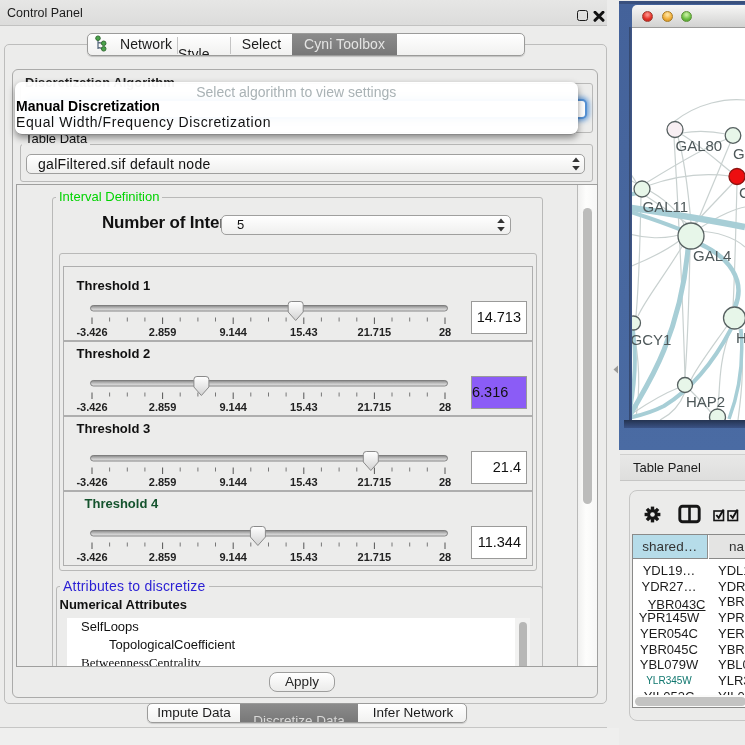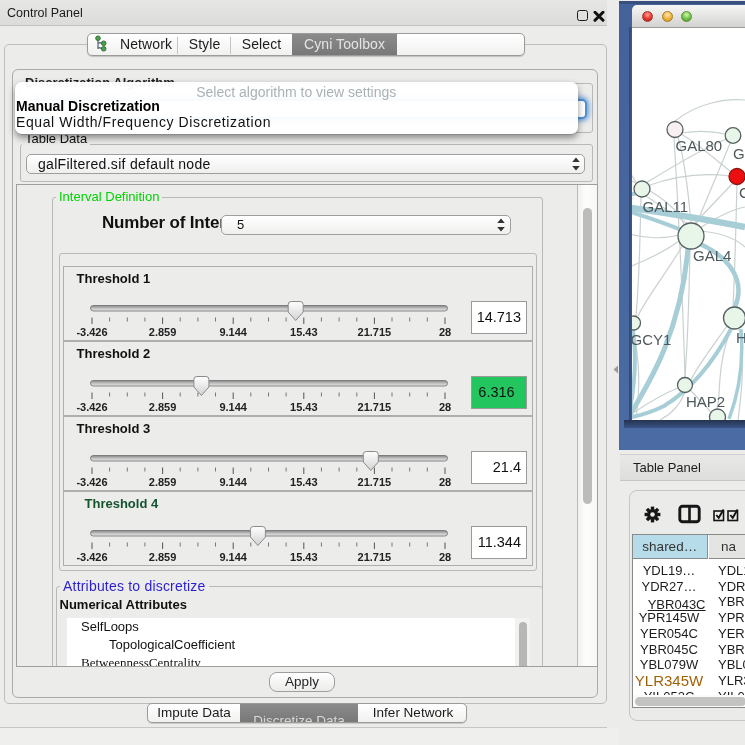--- a/index.html
+++ b/index.html
@@ -13,21 +13,21 @@
 <svg class="abs" style="left:593px;top:11px" width="12" height="10.5" viewBox="0 0 12 10.5">
     <path d="M2 1.2 L10 9.3 M10 1.2 L2 9.3" stroke="#111" stroke-width="3" stroke-linecap="round" fill="none"></path>
   </svg>
 <div class="abs" style="left:4px;top:44px;width:603px;height:660px;border:1px solid #bdbdbc;border-radius:5px;"></div>
 
 <div class="abs" style="left:87px;top:33px;width:438px;height:23px;background:linear-gradient(#ffffff,#f1f1f0);border:1px solid #9b9b9a;border-radius:5px;box-shadow:0 1px 1px rgba(0,0,0,0.18);overflow:hidden;">
  <div class="abs" style="left:204px;top:0;width:105px;height:23px;background:linear-gradient(#8b8b8b,#767676);"></div>
  <div class="abs" style="left:89px;top:3px;width:1px;height:17px;background:#c4c4c4"></div>
  <div class="abs" style="left:142px;top:3px;width:1px;height:17px;background:#c4c4c4"></div>
  <div class="abs" style="left:27px;top:0;width:62px;height:21px;line-height:21px;font-size:14px;letter-spacing:0.1px;color:#1b1b1b;text-align:center;">Network</div>
- <div class="abs" style="left:90px;top:0;width:53px;height:21px;line-height:21px;font-size:14px;letter-spacing:0.1px;color:#1b1b1b;text-align:center;">Style</div>
+ <div class="abs" style="left:90px;top:10px;width:53px;height:21px;line-height:21px;font-size:14px;letter-spacing:0.1px;color:#1b1b1b;text-align:left;">Style</div>
  <div class="abs" style="left:143px;top:0;width:61px;height:21px;line-height:21px;font-size:14px;letter-spacing:0.1px;color:#1b1b1b;text-align:center;">Select</div>
  <div class="abs" style="left:204px;top:0;width:105px;height:21px;line-height:21px;font-size:14px;letter-spacing:0.1px;color:#e4e4e3;text-align:center;">Cyni Toolbox</div>
 </div>
 <svg class="abs" style="left:94px;top:35px" width="14" height="17" viewBox="0 0 14 17">
  <path d="M4 3.5 L4 14 M4 7.5 L9.3 8.3 M4 12.5 L9.3 13.6" stroke="#5b6d80" stroke-width="1.3" fill="none"></path>
  <circle cx="4" cy="3.2" r="2.3" fill="#4aa34a" stroke="#2e662e" stroke-width="0.9"></circle>
  <circle cx="9.7" cy="8.3" r="2.3" fill="#4aa34a" stroke="#2e662e" stroke-width="0.9"></circle>
  <circle cx="9.7" cy="13.8" r="2.3" fill="#4aa34a" stroke="#2e662e" stroke-width="0.9"></circle>
 </svg>
 
@@ -50,21 +50,21 @@
     <div class="abs" style="left:39px;top:5px;height:14px;line-height:14px;background:#ececeb;padding:0 3px;font-size:13px;color:#00d300;">Interval Definition</div>
     <div class="abs" style="left:85px;top:31px;height:14px;line-height:14px;font-size:17px;letter-spacing:-0.2px;font-weight:bold;color:#111;text-align:right;">Number of Intervals</div>
     <div class="abs" style="left:204px;top:30px;width:290px;height:20px;background:linear-gradient(#ffffff,#efefee);border:1px solid #9f9f9e;border-radius:5px;"></div>
     <div class="abs" style="left:220px;top:30px;height:20px;line-height:20px;font-size:13px;color:#111;">5</div>
     <svg class="abs" style="left:479px;top:33px" width="10" height="14" viewBox="0 0 10 14">
       <path d="M5 0.5 L8.8 5 L1.2 5 Z" fill="#333"></path>
       <path d="M5 13.5 L8.8 9 L1.2 9 Z" fill="#333"></path>
     </svg>
     <div class="abs" style="left:42px;top:68px;width:478px;height:318px;border:1px solid #b9b9b8;border-radius:3px;"></div>
     <div class="abs" style="left:45.5px;top:81px;width:470px;height:75px;border:1px solid #aeaeae;background:#ececeb;">
-      <div class="abs" style="left:13px;top:5px;height:14px;line-height:14px;font-size:13px;font-weight:bold;color:#111;">Threshold 1</div>
+      <div class="abs" style="left:13px;top:12px;height:14px;line-height:14px;font-size:13px;font-weight:bold;color:#111;">Threshold 1</div>
       <svg class="abs" style="left:0;top:0" width="468" height="73" viewBox="0 0 468 73">
         <defs>
           <linearGradient id="tg1" x1="0" y1="0" x2="0" y2="1">
             <stop offset="0" stop-color="#858585"></stop>
             <stop offset="0.5" stop-color="#c0c0c0"></stop>
             <stop offset="1" stop-color="#e8e8e8"></stop>
           </linearGradient>
           <linearGradient id="th1" x1="0" y1="0" x2="0" y2="1">
             <stop offset="0" stop-color="#ffffff"></stop>
             <stop offset="1" stop-color="#d2d2d2"></stop>
@@ -139,21 +139,21 @@
         <line x1="363.3" y1="50.5" x2="363.3" y2="54.5" stroke="#777" stroke-width="1"></line>
         <line x1="381.0" y1="50.5" x2="381.0" y2="57" stroke="#555" stroke-width="1"></line>
         <text x="28.0" y="69" font-size="11" font-weight="bold" fill="#222" text-anchor="middle" font-family="Liberation Sans">-3.426</text>
         <text x="98.6" y="69" font-size="11" font-weight="bold" fill="#222" text-anchor="middle" font-family="Liberation Sans">2.859</text>
         <text x="169.2" y="69" font-size="11" font-weight="bold" fill="#222" text-anchor="middle" font-family="Liberation Sans">9.144</text>
         <text x="239.8" y="69" font-size="11" font-weight="bold" fill="#222" text-anchor="middle" font-family="Liberation Sans">15.43</text>
         <text x="310.4" y="69" font-size="11" font-weight="bold" fill="#222" text-anchor="middle" font-family="Liberation Sans">21.715</text>
         <text x="381.0" y="69" font-size="11" font-weight="bold" fill="#222" text-anchor="middle" font-family="Liberation Sans">28</text>
         <path d="M 129.9 45 L 129.9 37.5 Q 129.9 34.5 132.9 34.5 L 141.9 34.5 Q 144.9 34.5 144.9 37.5 L 144.9 45 L 137.4 53.5 Z" fill="url(#th2)" stroke="#8a8a8a" stroke-width="1"></path>
       </svg>
-      <div class="abs" style="left:407.5px;top:34px;width:56px;height:33px;background:#22c55e;border:1px solid #9a9a99;text-align:center;line-height:31px;font-size:14.5px;color:#111;padding-right:5px;">6.316</div>
+      <div class="abs" style="left:407.5px;top:34px;width:56px;height:33px;background:#8b5cf6;border:1px solid #9a9a99;text-align:left;line-height:31px;font-size:14.5px;color:#111;padding-right:5px;">6.316</div>
     </div>
     <div class="abs" style="left:45.5px;top:231px;width:470px;height:75px;border:1px solid #aeaeae;background:#ececeb;">
       <div class="abs" style="left:13px;top:5px;height:14px;line-height:14px;font-size:13px;font-weight:bold;color:#111;">Threshold 3</div>
       <svg class="abs" style="left:0;top:0" width="468" height="73" viewBox="0 0 468 73">
         <defs>
           <linearGradient id="tg3" x1="0" y1="0" x2="0" y2="1">
             <stop offset="0" stop-color="#858585"></stop>
             <stop offset="0.5" stop-color="#c0c0c0"></stop>
             <stop offset="1" stop-color="#e8e8e8"></stop>
           </linearGradient>
@@ -355,33 +355,33 @@
  <line x1="11.5" y1="2.2" x2="11.5" y2="17.8" stroke="#161616" stroke-width="2.6"></line>
 </svg>
 <svg class="abs" style="left:713px;top:507px" width="29" height="15" viewBox="0 0 29 15">
  <rect x="1" y="4" width="9.5" height="9.5" fill="none" stroke="#141414" stroke-width="1.6"></rect>
  <path d="M3.3 8 L5.7 10.8 L10.6 2.5" stroke="#141414" stroke-width="1.9" fill="none"></path>
  <rect x="15" y="4" width="9.5" height="9.5" fill="none" stroke="#141414" stroke-width="1.6"></rect>
  <path d="M17.3 8 L19.7 10.8 L24.6 2.5" stroke="#141414" stroke-width="1.9" fill="none"></path>
 </svg>
 <div class="abs" style="left:631.5px;top:534px;width:113.5px;height:174px;background:#fff;border-left:1px solid #8a8a89;border-top:1px solid #8a8a89;border-bottom:1px solid #8a8a89;overflow:hidden;">
     <div class="abs" style="left:0;top:0;width:75.5px;height:24px;background:#b6dce9;border-right:1px solid #8f8f8e;border-bottom:1px solid #8a8a89;text-align:center;line-height:24px;font-size:13.5px;color:#333;">shared…</div>
-    <div class="abs" style="left:76.5px;top:0;width:37px;height:24px;background:#e4e4e3;border-bottom:1px solid #8a8a89;line-height:24px;font-size:13.5px;color:#333;padding-left:12px;">na</div>
+    <div class="abs" style="left:76.5px;top:0;width:37px;height:24px;background:#e4e4e3;border-bottom:1px solid #8a8a89;line-height:24px;font-size:13.5px;color:#333;padding-left:20px;">na</div>
     <div class="abs" style="left:0;top:28.0px;width:73px;height:15.7px;text-align:center;line-height:15.7px;font-size:13px;color:#1d1d1d;">YDL19…</div>
     <div class="abs" style="left:85.5px;top:28.0px;width:40px;height:15.7px;line-height:15.7px;font-size:13px;color:#1d1d1d;">YDL19</div>
     <div class="abs" style="left:0;top:43.7px;width:73px;height:15.7px;text-align:center;line-height:15.7px;font-size:13px;color:#1d1d1d;">YDR27…</div>
     <div class="abs" style="left:85.5px;top:43.7px;width:40px;height:15.7px;line-height:15.7px;font-size:13px;color:#1d1d1d;">YDR27</div>
     <div class="abs" style="left:0;top:62px;width:73px;height:15.7px;text-align:right;line-height:15.7px;font-size:13px;color:#1d1d1d;text-decoration:underline;">YBR043C</div>
     <div class="abs" style="left:85.5px;top:59.4px;width:40px;height:15.7px;line-height:15.7px;font-size:13px;color:#1d1d1d;">YBR04</div>
     <div class="abs" style="left:0;top:75.1px;width:73px;height:15.7px;text-align:center;line-height:15.7px;font-size:13px;color:#1d1d1d;">YPR145W</div>
     <div class="abs" style="left:85.5px;top:75.1px;width:40px;height:15.7px;line-height:15.7px;font-size:13px;color:#1d1d1d;">YPR14</div>
     <div class="abs" style="left:0;top:90.8px;width:73px;height:15.7px;text-align:center;line-height:15.7px;font-size:13px;color:#1d1d1d;">YER054C</div>
     <div class="abs" style="left:85.5px;top:90.8px;width:40px;height:15.7px;line-height:15.7px;font-size:13px;color:#1d1d1d;">YER05</div>
     <div class="abs" style="left:0;top:106.5px;width:73px;height:15.7px;text-align:center;line-height:15.7px;font-size:13px;color:#1d1d1d;">YBR045C</div>
     <div class="abs" style="left:85.5px;top:106.5px;width:40px;height:15.7px;line-height:15.7px;font-size:13px;color:#1d1d1d;">YBR04</div>
     <div class="abs" style="left:0;top:122.2px;width:73px;height:15.7px;text-align:center;line-height:15.7px;font-size:13px;color:#1d1d1d;">YBL079W</div>
     <div class="abs" style="left:85.5px;top:122.2px;width:40px;height:15.7px;line-height:15.7px;font-size:13px;color:#1d1d1d;">YBL07</div>
-    <div class="abs" style="left:0;top:137.9px;width:73px;height:15.7px;text-align:center;line-height:15.7px;font-size:15px;color:#a16207;">YLR345W</div>
+    <div class="abs" style="left:0;top:137.9px;width:73px;height:15.7px;text-align:center;line-height:15.7px;font-size:10px;color:#0f766e;">YLR345W</div>
     <div class="abs" style="left:85.5px;top:137.9px;width:40px;height:15.7px;line-height:15.7px;font-size:13px;color:#1d1d1d;">YLR34</div>
     <div class="abs" style="left:0;top:153.6px;width:73px;height:15.7px;text-align:center;line-height:15.7px;font-size:13px;color:#1d1d1d;">YIL053C</div>
     <div class="abs" style="left:85.5px;top:153.6px;width:40px;height:15.7px;line-height:15.7px;font-size:13px;color:#1d1d1d;">YIL05</div>
     <div class="abs" style="left:0;top:159.5px;width:113.5px;height:14.5px;background:#fbfbfa;"></div>
     <div class="abs" style="left:2.5px;top:162px;width:111px;height:9px;background:#c3c3c2;border-radius:4.5px;"></div>
   </div>
 </body></html>

